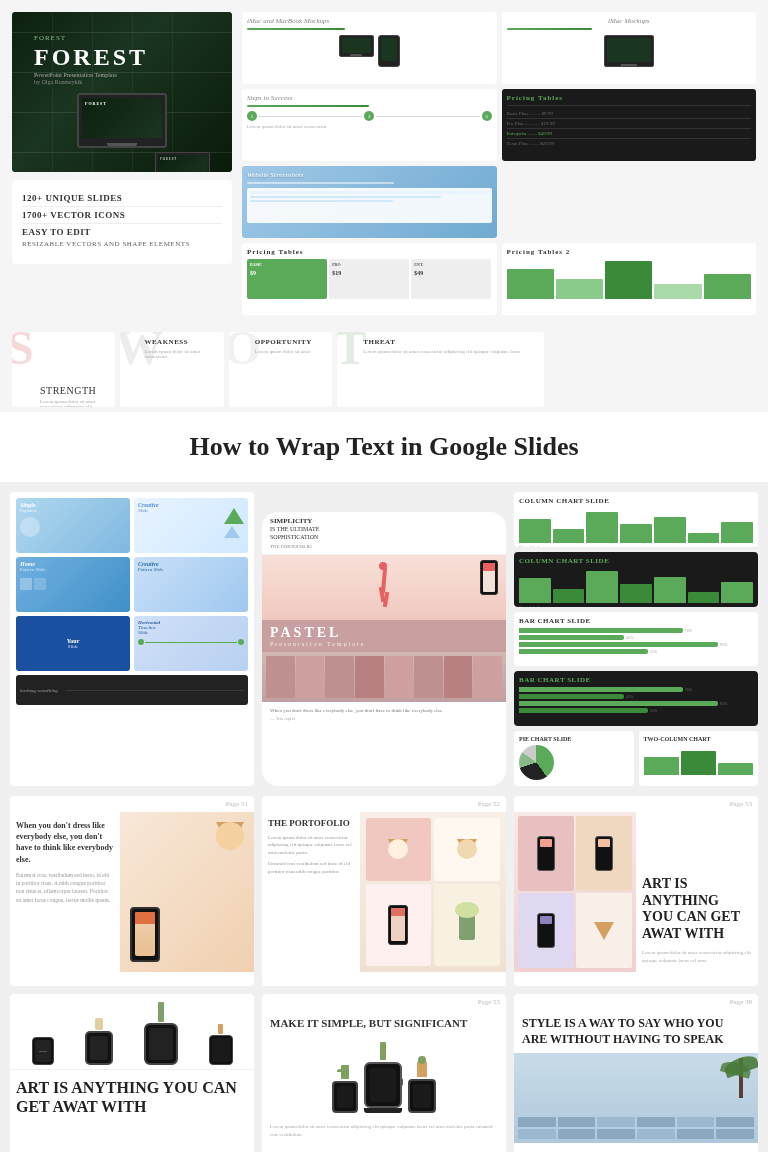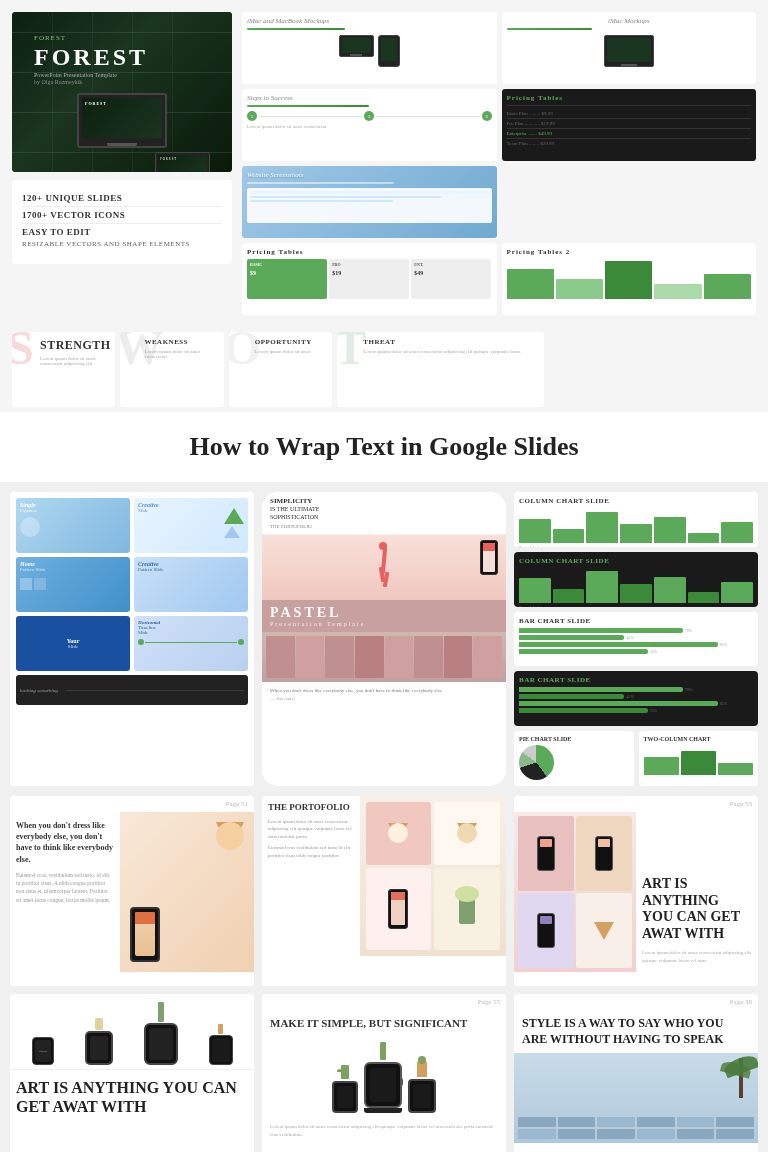--- a/index.html
+++ b/index.html
@@ -239,21 +239,21 @@
       </div>
     </div>
   </div>
 </div>
 
 <div style="padding:5px 12px;background:#f5f5f5;display:grid;grid-template-columns:1fr 1fr 1fr 2fr 2fr;gap:5px;">
 
   <div style="background:white;border-radius:3px;height:75px;position:relative;overflow:hidden;padding:6px;">
     <div style="font-size:48px;font-weight:bold;color:#e8a0a0;position:absolute;left:-5px;top:-8px;line-height:1;opacity:0.4;">S</div>
     <div style="position:relative;z-index:1;margin-left:22px;">
-      <div style="font-size:12px;font-weight:bold;letter-spacing:0.5px;color:#333;">STRENGTH</div>
+      <div style="font-size:10px;font-weight:normal;letter-spacing:0.5px;color:#333;margin-top:47px;">STRENGTH</div>
       <div style="font-size:5px;color:#aaa;margin-top:3px;">Lorem ipsum dolor sit amet consectetur adipiscing elit</div>
     </div>
   </div>
 
   <div style="background:white;border-radius:3px;height:75px;position:relative;overflow:hidden;padding:6px;">
     <div style="font-size:48px;font-weight:bold;color:#c0c0c0;position:absolute;left:-5px;top:-8px;line-height:1;opacity:0.3;">W</div>
     <div style="position:relative;z-index:1;margin-left:18px;">
       <div style="font-size:7px;font-weight:bold;letter-spacing:0.5px;color:#333;">WEAKNESS</div>
       <div style="font-size:5px;color:#aaa;margin-top:3px;">Lorem ipsum dolor sit amet consectetur</div>
     </div>
@@ -331,21 +331,21 @@
         </div>
       </div>
 
       <div style="height:30px;background:#222;border-radius:3px;padding:4px;grid-column:1/-1;display:flex;align-items:center;">
         <div style="font-size:5px;color:rgba(255,255,255,0.5);font-style:italic;margin-right:8px;">hashtag something</div>
         <div style="flex:1;height:1px;background:rgba(255,255,255,0.1);"></div>
       </div>
     </div>
   </div>
 
-  <div style="background:white;border-radius:16px;overflow:hidden;">
+  <div style="background:white;border-radius:16px;overflow:hidden;margin-top:20px;">
 
     <div style="background:white;padding:5px 8px;border-bottom:1px solid #f0f0f0;">
       <div style="font-size:7px;font-weight:bold;color:#333;line-height:1.3;">SIMPLICITY</div>
       <div style="font-size:6px;color:#333;line-height:1.3;">IS THE ULTIMATE</div>
       <div style="font-size:6px;color:#333;line-height:1.3;">SOPHISTICATION</div>
       <div style="font-size:5px;color:#888;margin-top:2px;">THE PORTOFOLIO</div>
     </div>
 
     <div style="height:65px;background:linear-gradient(to bottom,#f8e0d8,#f0c8c0);display:flex;align-items:center;justify-content:center;position:relative;overflow:hidden;">
 
@@ -517,20 +517,21 @@
         <div style="position:absolute;bottom:10px;left:10px;width:30px;height:55px;background:#111;border-radius:4px;border:2px solid #333;">
           <div style="position:absolute;top:3px;left:3px;right:3px;bottom:4px;background:linear-gradient(to bottom,#f0d0b0,#e8c090);border-radius:2px;overflow:hidden;">
             <div style="height:12px;background:#e07040;"></div>
           </div>
         </div>
       </div>
     </div>
   </div>
 
   <div style="background:white;border-radius:4px;overflow:hidden;height:190px;">
+    <div style="text-align:right;padding:4px 6px;font-size:7px;color:#bbb;">Page 52</div>
     <div style="display:flex;height:160px;">
 
       <div style="width:40%;padding:6px;">
         <div style="font-size:9px;font-weight:bold;color:#333;line-height:1.3;margin-bottom:4px;">THE PORTOFOLIO</div>
         <div style="font-size:5px;color:#999;line-height:1.5;">Lorem ipsum dolor sit amet consectetur adipiscing elit quisque vulputate lacus vel urna molestie porta.</div>
         <div style="font-size:5px;color:#999;line-height:1.5;margin-top:4px;">Euismod cras vestibulum sed iusto id elit porttitor risus nibh congue porttitor.</div>
       </div>
 
       <div style="flex:1;background:linear-gradient(to bottom,#f8f0e8,#f0e0d0);display:grid;grid-template-columns:1fr 1fr;gap:3px;padding:6px;">
 

